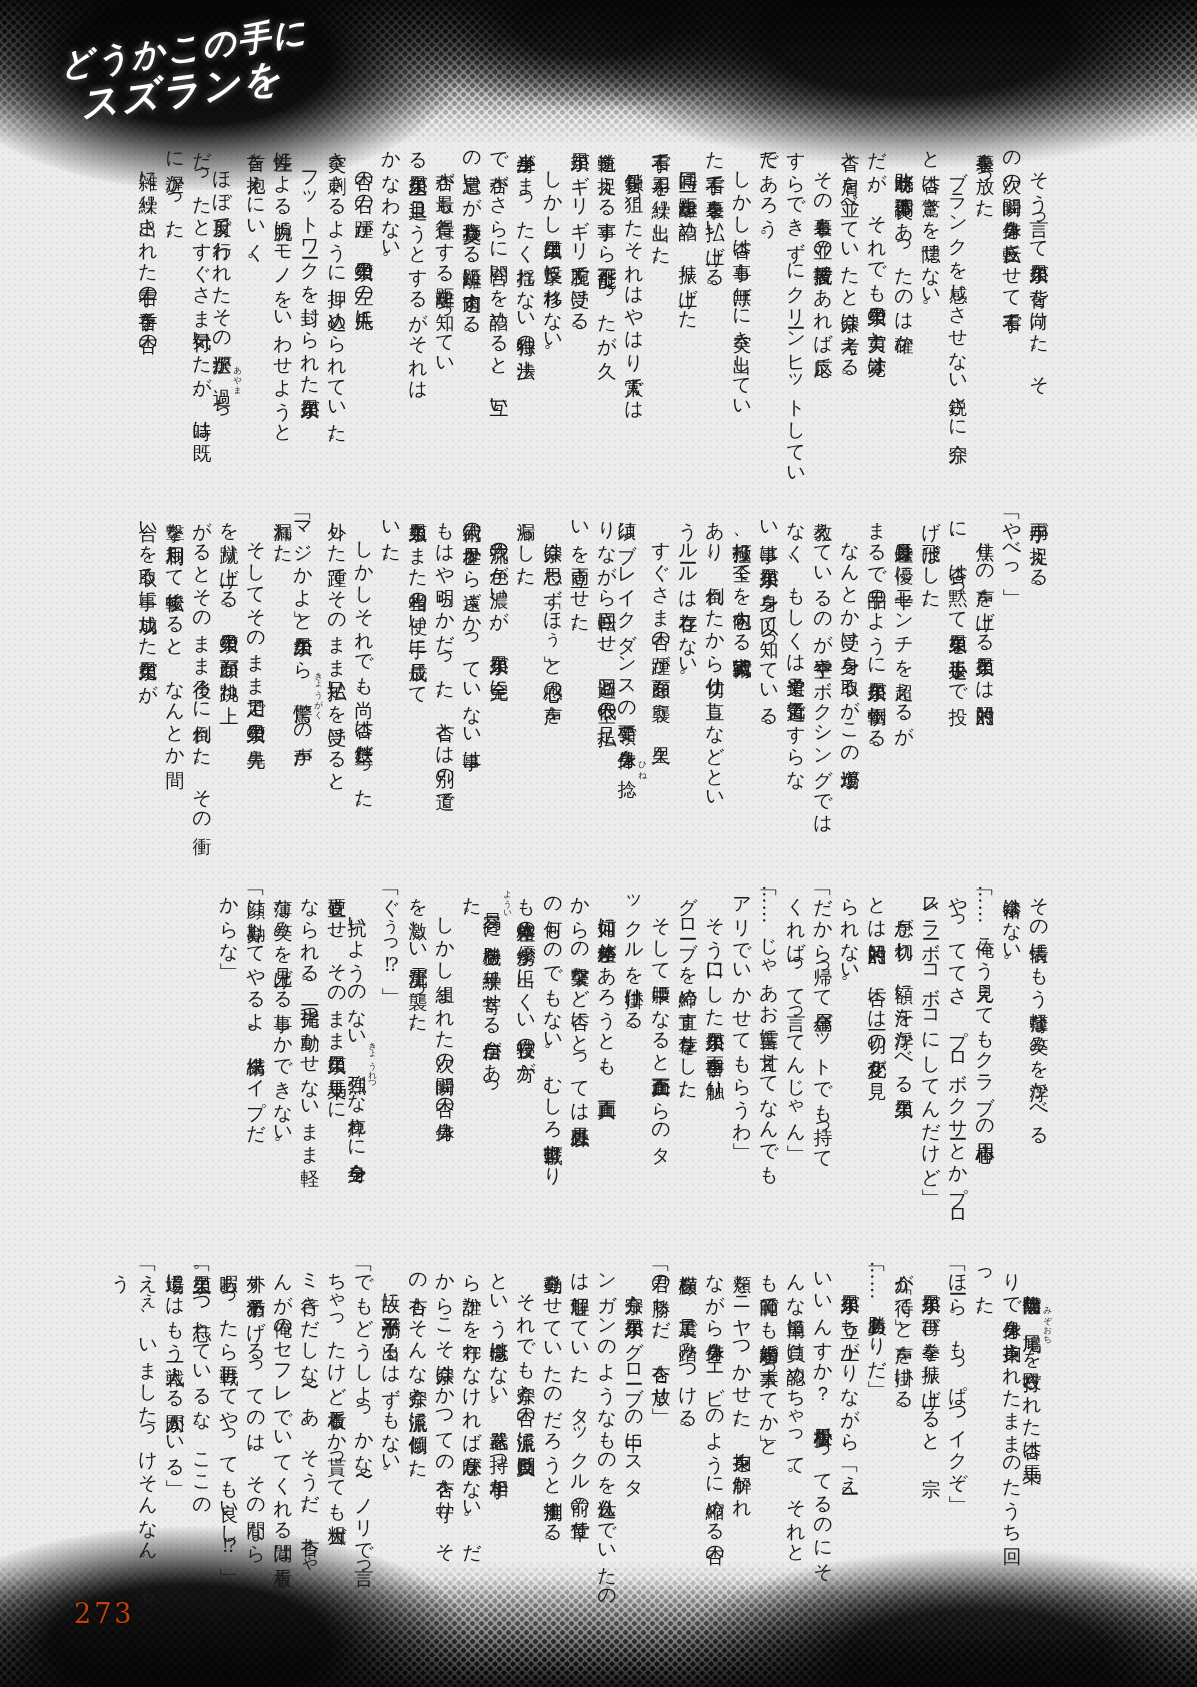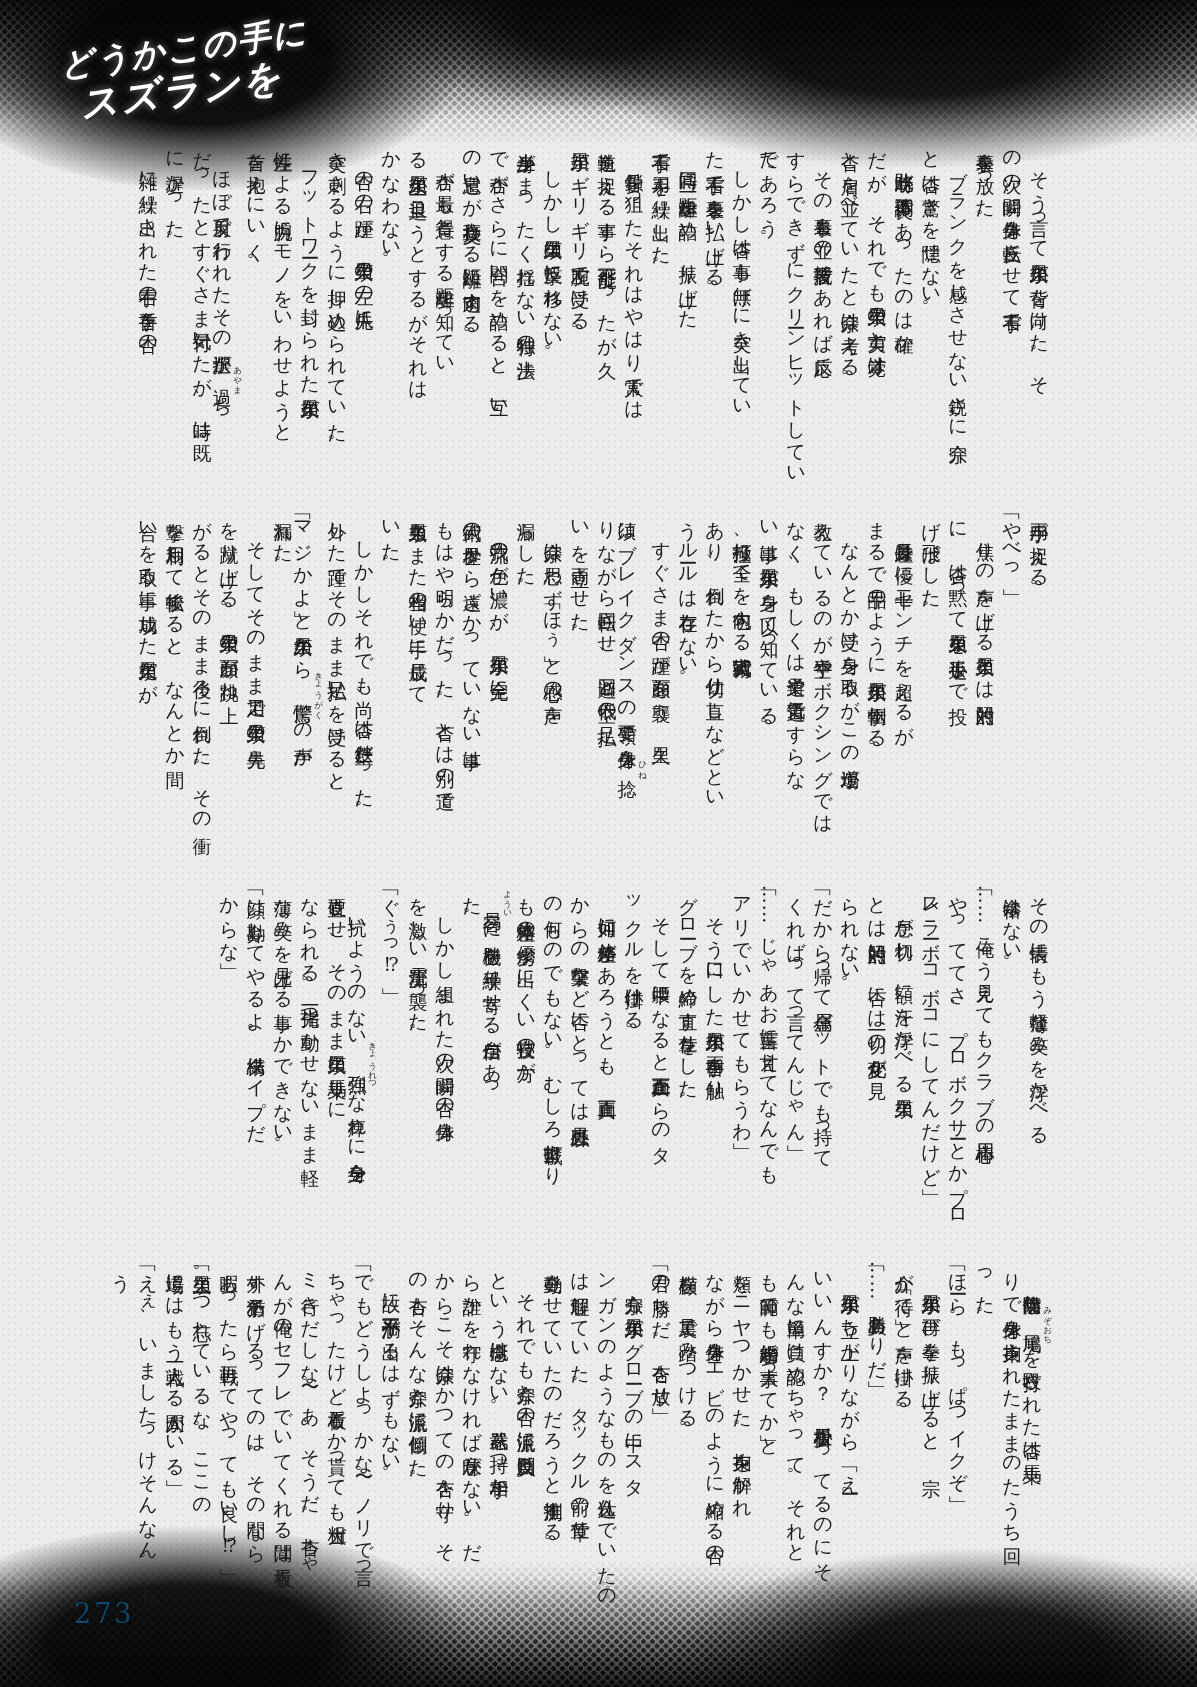--- a/index.html
+++ b/index.html
@@ -50,21 +50,21 @@
     position:absolute;left:62px;top:28px;width:270px;
     transform:rotate(-8deg);color:#fff;font-style:italic;font-weight:bold;
     text-shadow:0 0 7px rgba(255,255,255,0.55),2px 2px 3px rgba(0,0,0,0.95),-1px -1px 2px rgba(0,0,0,0.9);
     line-height:1.15;letter-spacing:2px;white-space:nowrap;
   }
   .title-logo .l1{font-size:33px;display:block;}
   .title-logo .l2{font-size:38px;display:block;margin-left:14px;}
   
   .page-number{
     position:absolute;left:74px;top:1598px;
-    color:#0c4a6e;font-size:27px;letter-spacing:3px;
+    color:#c2410c;font-size:27px;letter-spacing:3px;
     font-family:"DejaVu Serif","Liberation Serif",serif;
     text-shadow:0 0 3px rgba(0,0,0,0.8);
   }
   
   .text-block{
     position:absolute;right:144px;height:340px;
     writing-mode:vertical-rl;
     color:#1c1c1c;font-size:19px;line-height:27px;letter-spacing:0.8px;
     overflow:visible;
   }

